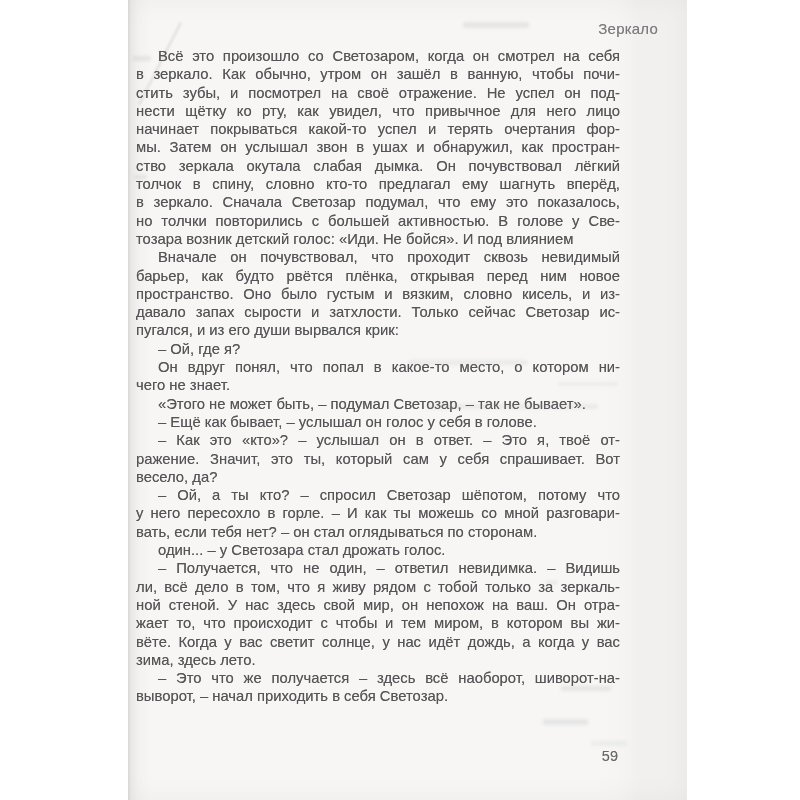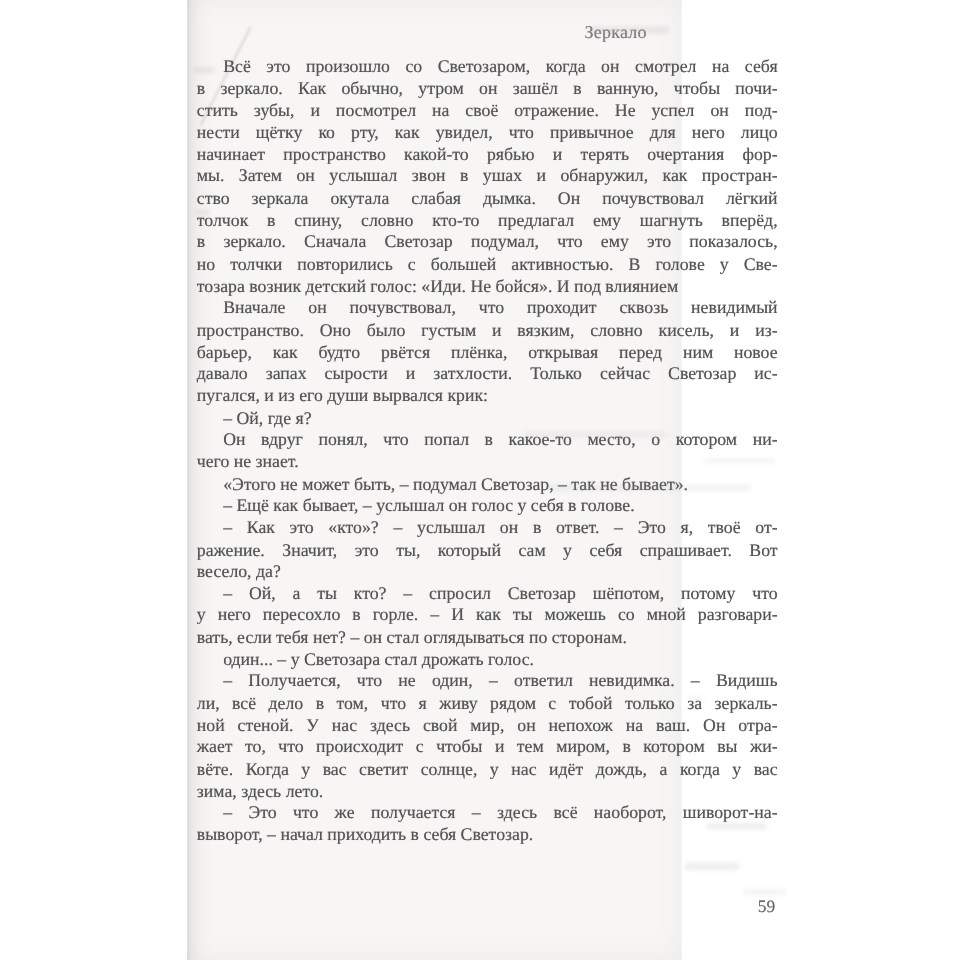--- a/index.html
+++ b/index.html
@@ -6,27 +6,26 @@
   body {
     width: 800px; height: 800px;
     background: #ffffff;
     overflow: hidden;
     font-family: "Liberation Sans", sans-serif;
     position: relative;
   }
   .scene { position: absolute; inset: 0; }
   .page {
     position: absolute;
-    left: 156px; top: 0;
-    width: 412px; height: 800px;
+    left: 128px; top: 0;
+    width: 559px; height: 800px;
     background: linear-gradient(90deg,
       #dddbd8 0px, #eeecea 3px, #f4f3f1 10px, #f7f6f5 22px,
       #f7f6f5 470px, #f5f4f3 495px, #f1f0ef 511px);
     box-shadow: inset 0 0 24px rgba(120,118,115,0.08);
-    font-family: Liberation Serif, serif;
   }
   .running-head {
     position: absolute;
     top: 20px; right: 29px;
     font-size: 15px;
     color: #7c7c7f;
     letter-spacing: 0.2px;
     text-shadow: 0 0 0.6px rgba(124,124,127,0.6);
   }
   .text-block {
@@ -80,32 +79,32 @@
     <div class="crease"></div>
 
     <div class="running-head">Зеркало</div>
 
     <div class="text-block">
         <p class="para">
           <span class="line">Всё это произошло со Светозаром, когда он смотрел на себя</span>
           <span class="line">в зеркало. Как обычно, утром он зашёл в ванную, чтобы почи-</span>
           <span class="line">стить зубы, и посмотрел на своё отражение. Не успел он под-</span>
           <span class="line">нести щётку ко рту, как увидел, что привычное для него лицо</span>
-          <span class="line">начинает пространство какой-то рябью и терять очертания фор-</span>
+          <span class="line">начинает покрываться какой-то успел и терять очертания фор-</span>
           <span class="line">мы. Затем он услышал звон в ушах и обнаружил, как простран-</span>
           <span class="line">ство зеркала окутала слабая дымка. Он почувствовал лёгкий</span>
           <span class="line">толчок в спину, словно кто-то предлагал ему шагнуть вперёд,</span>
           <span class="line">в зеркало. Сначала Светозар подумал, что ему это показалось,</span>
           <span class="line">но толчки повторились с большей активностью. В голове у Све-</span>
           <span class="line">тозара возник детский голос: «Иди. Не бойся». И под влиянием</span>
         </p>
         <p class="para">
           <span class="line">Вначале он почувствовал, что проходит сквозь невидимый</span>
+          <span class="line">барьер, как будто рвётся плёнка, открывая перед ним новое</span>
           <span class="line">пространство. Оно было густым и вязким, словно кисель, и из-</span>
-          <span class="line">барьер, как будто рвётся плёнка, открывая перед ним новое</span>
           <span class="line">давало запах сырости и затхлости. Только сейчас Светозар ис-</span>
           <span class="line">пугался, и из его души вырвался крик:</span>
         </p>
         <p class="para">
           <span class="line">– Ой, где я?</span>
         </p>
         <p class="para">
           <span class="line">Он вдруг понял, что попал в какое-то место, о котором ни-</span>
           <span class="line">чего не знает.</span>
         </p>

